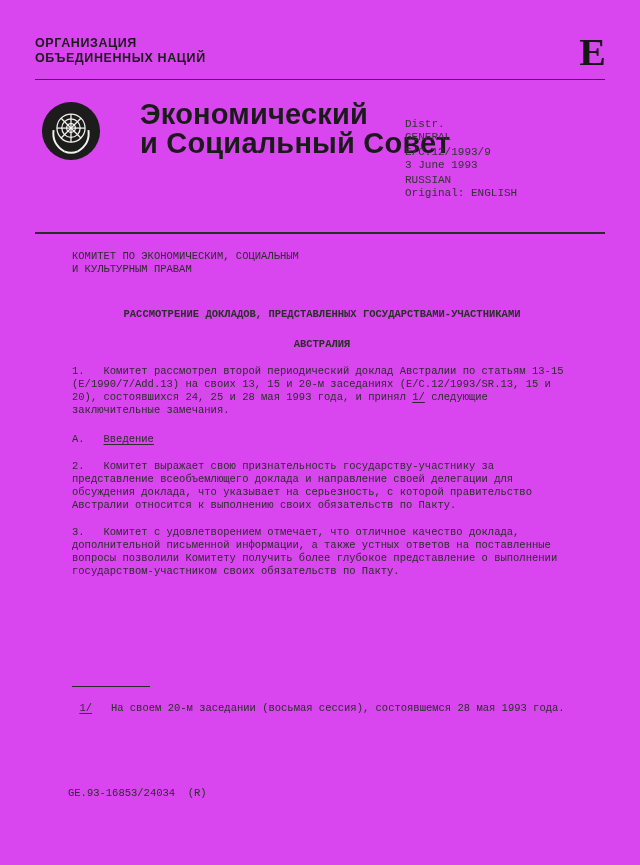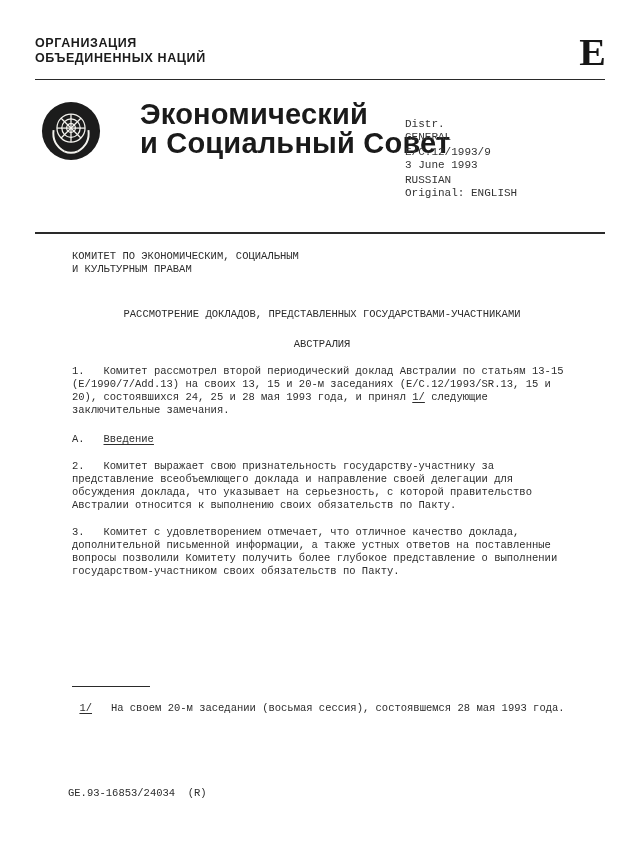--- a/index.html
+++ b/index.html
@@ -1,20 +1,20 @@
 <!DOCTYPE html>
 <html><head>
 <meta charset="utf-8">
 <style>
   html,body{margin:0;padding:0;background:#d8d8d4;}
   .page{
     position:relative;
     width:640px;height:865px;
     margin:0 auto;
-    background:#ffffff;
+    background:#d946ef;
     overflow:hidden;
     font-family:"Liberation Mono","DejaVu Sans Mono",monospace;
     color:#2b2b2b;
   }
   
   .top-header{
     position:absolute;top:36px;left:35px;right:35px;
     display:flex;justify-content:space-between;align-items:flex-start;
   }
   .org{
@@ -43,21 +43,21 @@
     position:absolute;left:370px;top:26px;
     font-size:11px;line-height:12.5px;color:#333;
   }
   .meta .gap{margin-top:3px;}
   
   .body-col{
     position:absolute;top:250px;left:72px;width:500px;
     font-size:10.5px;line-height:13px;color:#2d2d2d;
   }
   .committee{white-space:pre-wrap;}
-  .center{text-align:center;}
+  .center{text-align:center;font-weight:bold;}
   .title-block{margin-top:32px;}
   .subtitle-block{margin-top:16px;}
   .u{text-decoration:underline;text-underline-offset:2px;}
   .country{margin-top:17px;}
   p.para{margin:14px 0 0 0;white-space:pre-wrap;}
   .section-head{margin-top:16px;white-space:pre-wrap;}
   
   .footnote-sep{
     position:absolute;top:686px;left:72px;width:78px;height:1px;background:#2a2a2a;
   }

